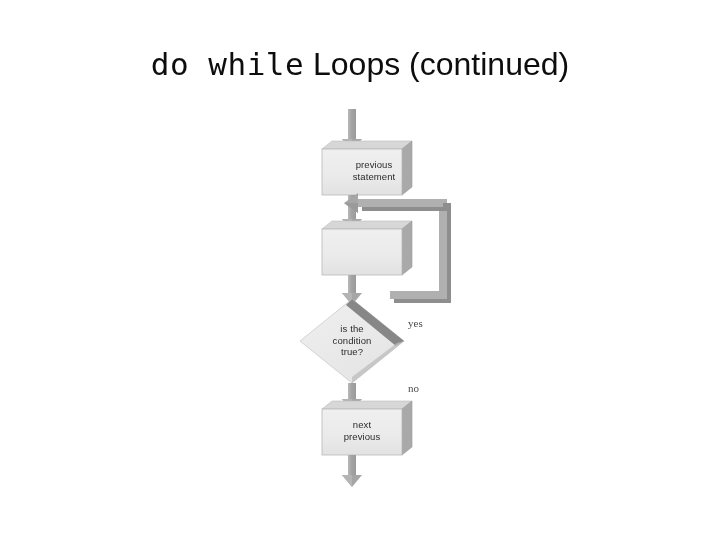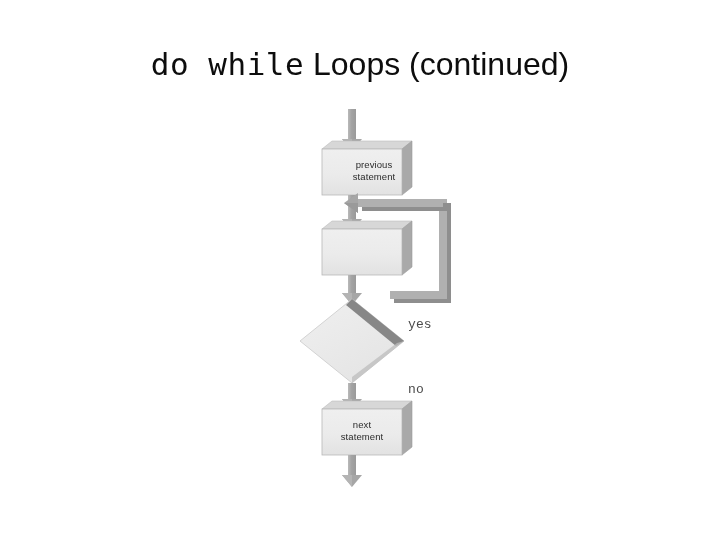--- a/index.html
+++ b/index.html
@@ -63,22 +63,22 @@
     font-family: "Liberation Sans", sans-serif;
     font-size: 9.5px;
     line-height: 11.5px;
     color: #2b2b2b;
     letter-spacing: 0.1px;
     white-space: pre-line;
     pointer-events: none;
   }
   .edge-label {
     position: absolute;
-    font-family: Liberation Mono, monospace;
-    font-size: 13px;
+    font-family: Liberation Serif, serif;
+    font-size: 11px;
     color: #4a4a4a;
     letter-spacing: 0.1px;
   }
 </style>
 </head>
 <body>
 
 <div id="slide">
 
   <div id="slide-title">
@@ -180,22 +180,25 @@
         <polygon points="62,370 82,370 72,382" fill="#a6a6a6"></polygon>
         <polygon points="62,370 72,370 72,382" fill="#b4b4b4"></polygon>
       </g>
 
     </svg>
 
     <div class="node-label" style="left:42px; top:54px; width:80px;margin-left:12px;">previous
 statement</div>
 
 
+    <div class="node-label" style="left:22px; top:218px; width:100px;">is the
+condition
+true?</div>
 
     <div class="node-label" style="left:42px; top:314px; width:80px;">next
-statement</div>
+previous</div>
 
     <div class="edge-label" style="left:128px; top:212px;">yes</div>
 
     <div class="edge-label" style="left:84px; top:277px;margin-left:44px;">no</div>
 
   </div>
 </div>
 
 </body></html>

